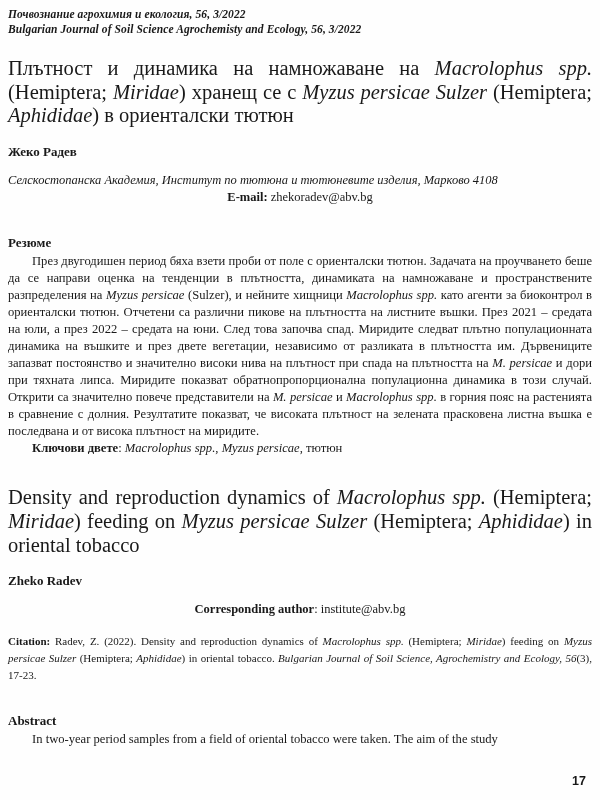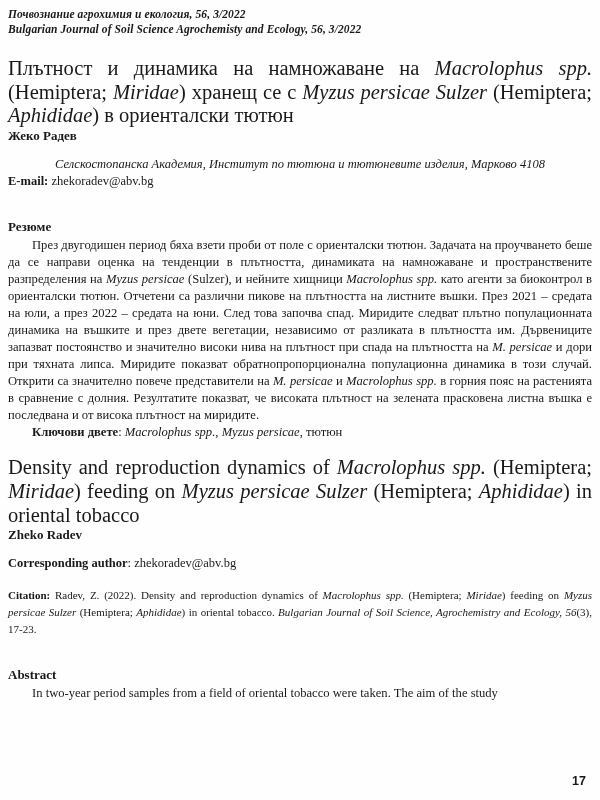--- a/index.html
+++ b/index.html
@@ -23,37 +23,38 @@
     letter-spacing: 0.1px;
     font-family: Liberation Serif, serif;
   }
   h1.title-bg, h2.title-en {
     font-size: 20.5px;
     line-height: 23.5px;
     font-weight: normal;
     text-align: justify;
   }
   h1.title-bg { margin-top: 21px; }
-  h2.title-en { margin-top: 14px; line-height: 24px; }
+  h2.title-en { margin-top: 28px; line-height: 24px; }
 
   .author {
     font-size: 13px;
     line-height: 15px;
     font-weight: bold;
+    margin-top: 16px;
   }
   .affil-block { margin-top: 13px; }
   .affil {
     font-size: 12.5px;
     line-height: 17px;
     font-style: italic;
-    text-align: center;
   }
   .plain-line {
     font-size: 12.5px;
     line-height: 17px;
+    text-align: center;
   }
   .section-heading {
     font-size: 13px;
     line-height: 15px;
     font-weight: bold;
     margin-top: 29px;
   }
   p.body-par {
     font-size: 12.6px;
     line-height: 17px;
@@ -102,21 +103,21 @@
 <div class="section-heading">Резюме</div>
 
 <p class="body-par"><span>През двугодишен период бяха взети проби от поле с ориенталски тютюн. Задачата на проучването беше да се направи оценка на тенденции в плътността, динамиката на намножаване и пространствените разпределения на </span><span class="it">Myzus persicae</span><span> (Sulzer), и нейните хищници </span><span class="it">Macrolophus spp.</span><span> като агенти за биоконтрол в ориенталски тютюн. Отчетени са различни пикове на плътността на листните въшки. През 2021 – средата на юли, а през 2022 – средата на юни. След това започва спад. Миридите следват плътно популационната динамика на въшките и през двете вегетации, независимо от разликата в плътността им. Дървениците запазват постоянство и значително високи нива на плътност при спада на плътността на </span><span class="it">M. persicae</span><span> и дори при тяхната липса. Миридите показват обратнопропорционална популационна динамика в този случай. Открити са значително повече представители на </span><span class="it">M. persicae</span><span> и </span><span class="it">Macrolophus spp.</span><span> в горния пояс на растенията в сравнение с долния. Резултатите показват, че високата плътност на зелената прасковена листна въшка е последвана и от висока плътност на миридите.</span></p>
 <p class="keywords"><span class="bd">Ключови двете</span><span>: </span><span class="it">Macrolophus spp.</span><span>, </span><span class="it">Myzus persicae</span><span>, тютюн</span></p>
 
 <h2 class="title-en"><span>Density and reproduction dynamics of </span><span class="it">Macrolophus spp.</span><span> (Hemiptera; </span><span class="it">Miridae</span><span>) feeding on </span><span class="it">Myzus persicae Sulzer</span><span> (Hemiptera; </span><span class="it">Aphididae</span><span>) in oriental tobacco</span></h2>
 
 <div class="author">Zheko Radev</div>
 
 <div class="affil-block">
-  <div class="plain-line"><span class="bd">Corresponding author</span><span>: zhekoradev@abv.bg</span></div>
+  <div class="plain-line"><span class="bd">Corresponding author</span><span>: institute@abv.bg</span></div>
 </div>
 
 <p class="citation"><span class="bd">Citation:</span><span> Radev, Z. (2022). Density and reproduction dynamics of </span><span class="it">Macrolophus spp.</span><span> (Hemiptera; </span><span class="it">Miridae</span><span>) feeding on </span><span class="it">Myzus persicae Sulzer</span><span> (Hemiptera; </span><span class="it">Aphididae</span><span>) in oriental tobacco. </span><span class="it">Bulgarian Journal of Soil Science, Agrochemistry and Ecology, 56</span><span>(3), 17-23.</span></p>
 
 <div class="section-heading">Abstract</div>
 
 <p class="body-par">In two-year period samples from a field of oriental tobacco were taken. The aim of the study</p>
 
 <div class="page-number">17</div>
 

